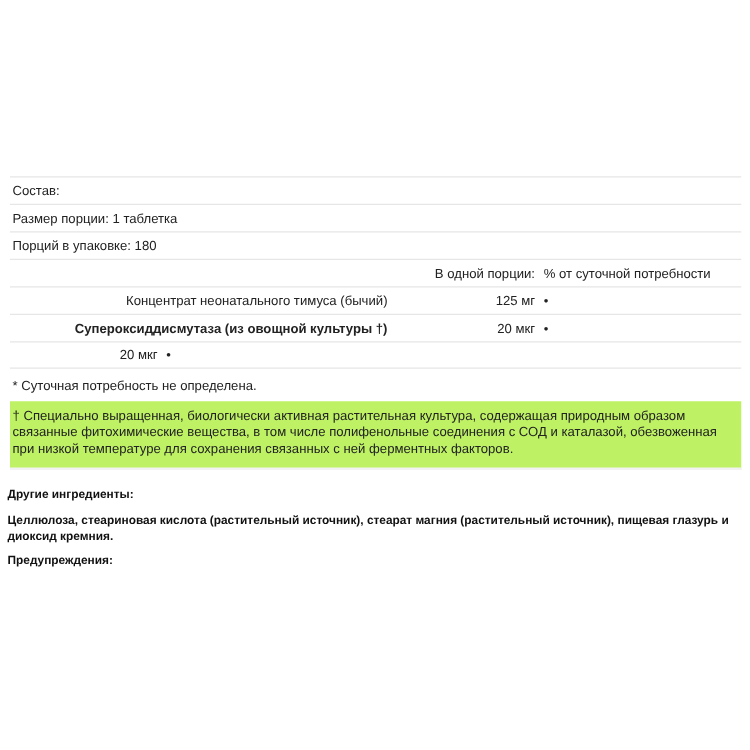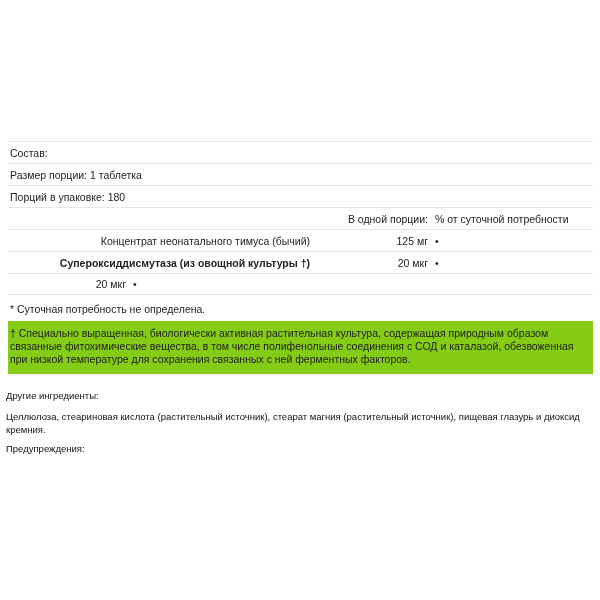--- a/index.html
+++ b/index.html
@@ -8,24 +8,24 @@
     .wrap { position: absolute; left: 8px; top: 141px; width: 585px; }
     .row { border-top: 1px solid #e6e6e6; height: 22px; display: flex; align-items: center;
            font-size: 10.5px; box-sizing: border-box; }
     .row .c1 { width: 300px; padding-left: 2px; text-align: right; }
     .row .c2 { width: 108px; padding-left: 10px; text-align: right; }
     .row .c3 { flex: 1; padding-left: 7px; }
     .full { padding-left: 2px; }
     .bold { font-weight: bold; }
     .last { border-bottom: 1px solid #e6e6e6; }
     .note { font-size: 10.5px; padding: 8px 2px 6px 2px; }
-    .fn { font-size: 10.5px; line-height: 13px; padding: 6px 2px 8px 2px; background: #84cc16;
+    .fn { font-size: 10.5px; line-height: 13px; padding: 6px 2px 8px 2px; background: #bef264;
           border-bottom: 2px solid #f2f2f2; }
     .sec { position: absolute; left: 6px; width: 588px; font-size: 9.5px; color: #111; }
-    .sec.b { font-weight: normal; }
+    .sec.b { font-weight: bold; }
     .sec p { margin: 0; line-height: 13px; }
   </style>
 </head>
 <body>
 
 <div class="wrap">
   <div class="row">
     <span class="full">Состав:</span>
   </div>
   <div class="row">

